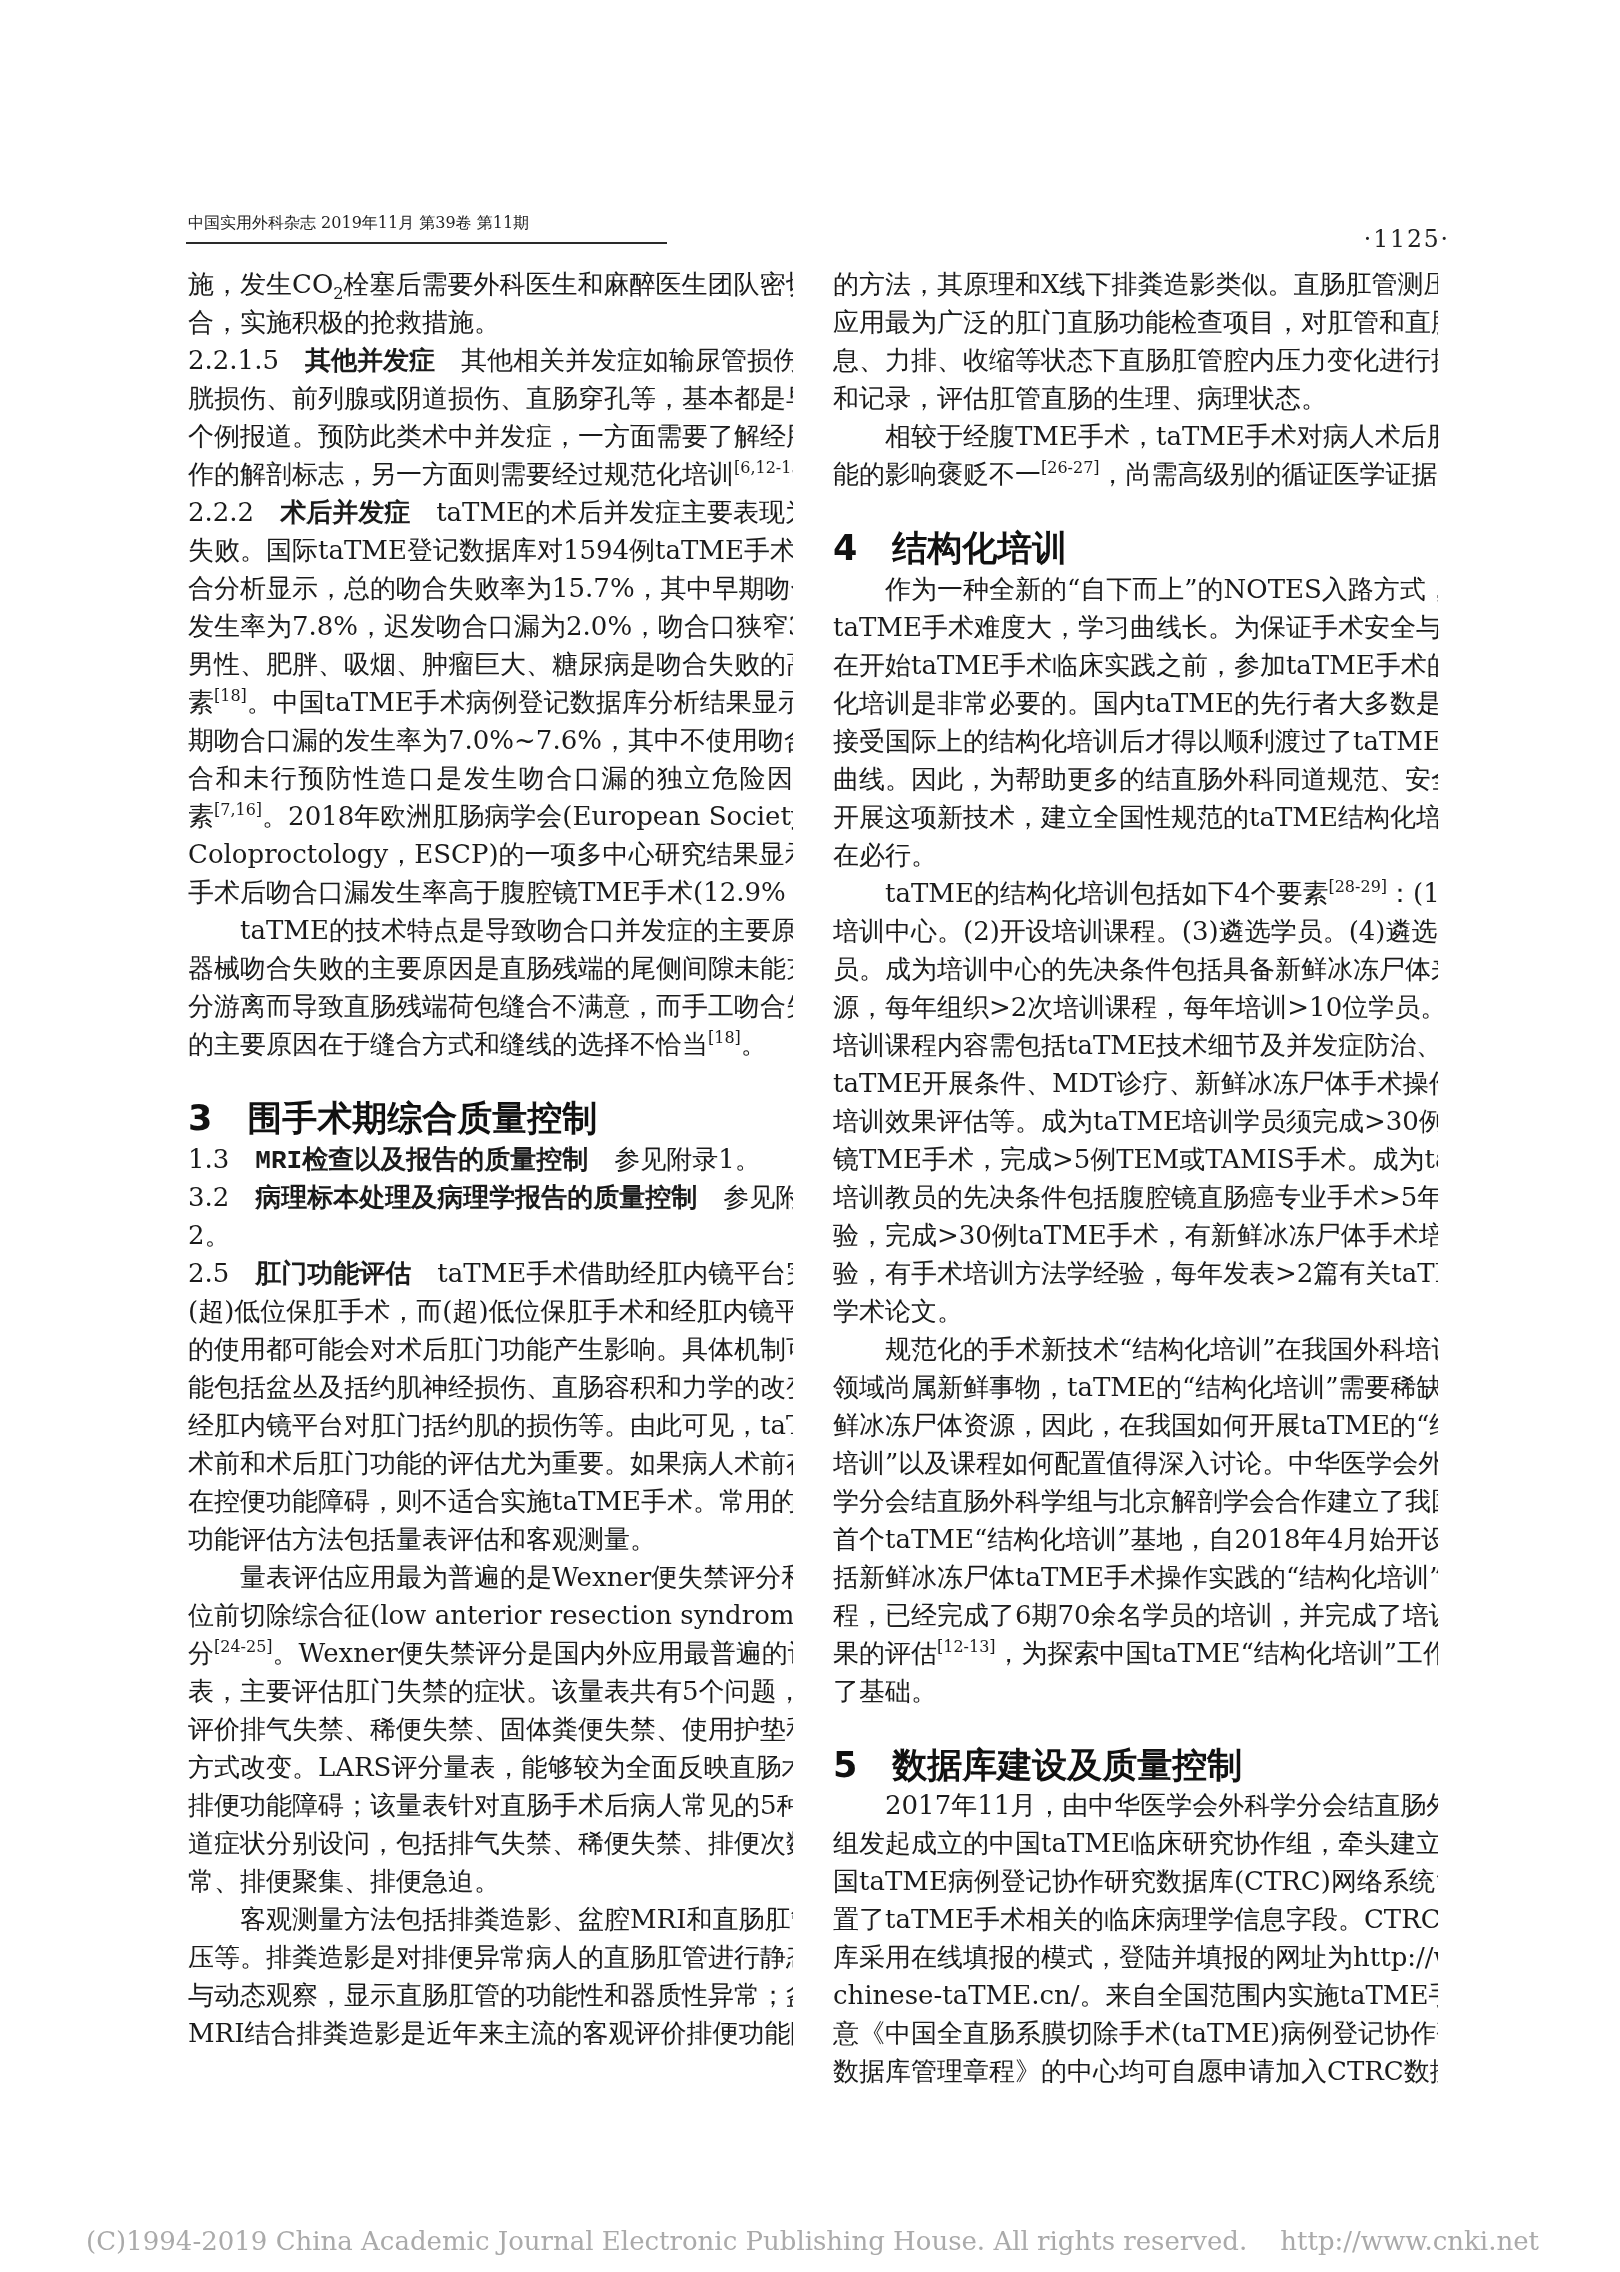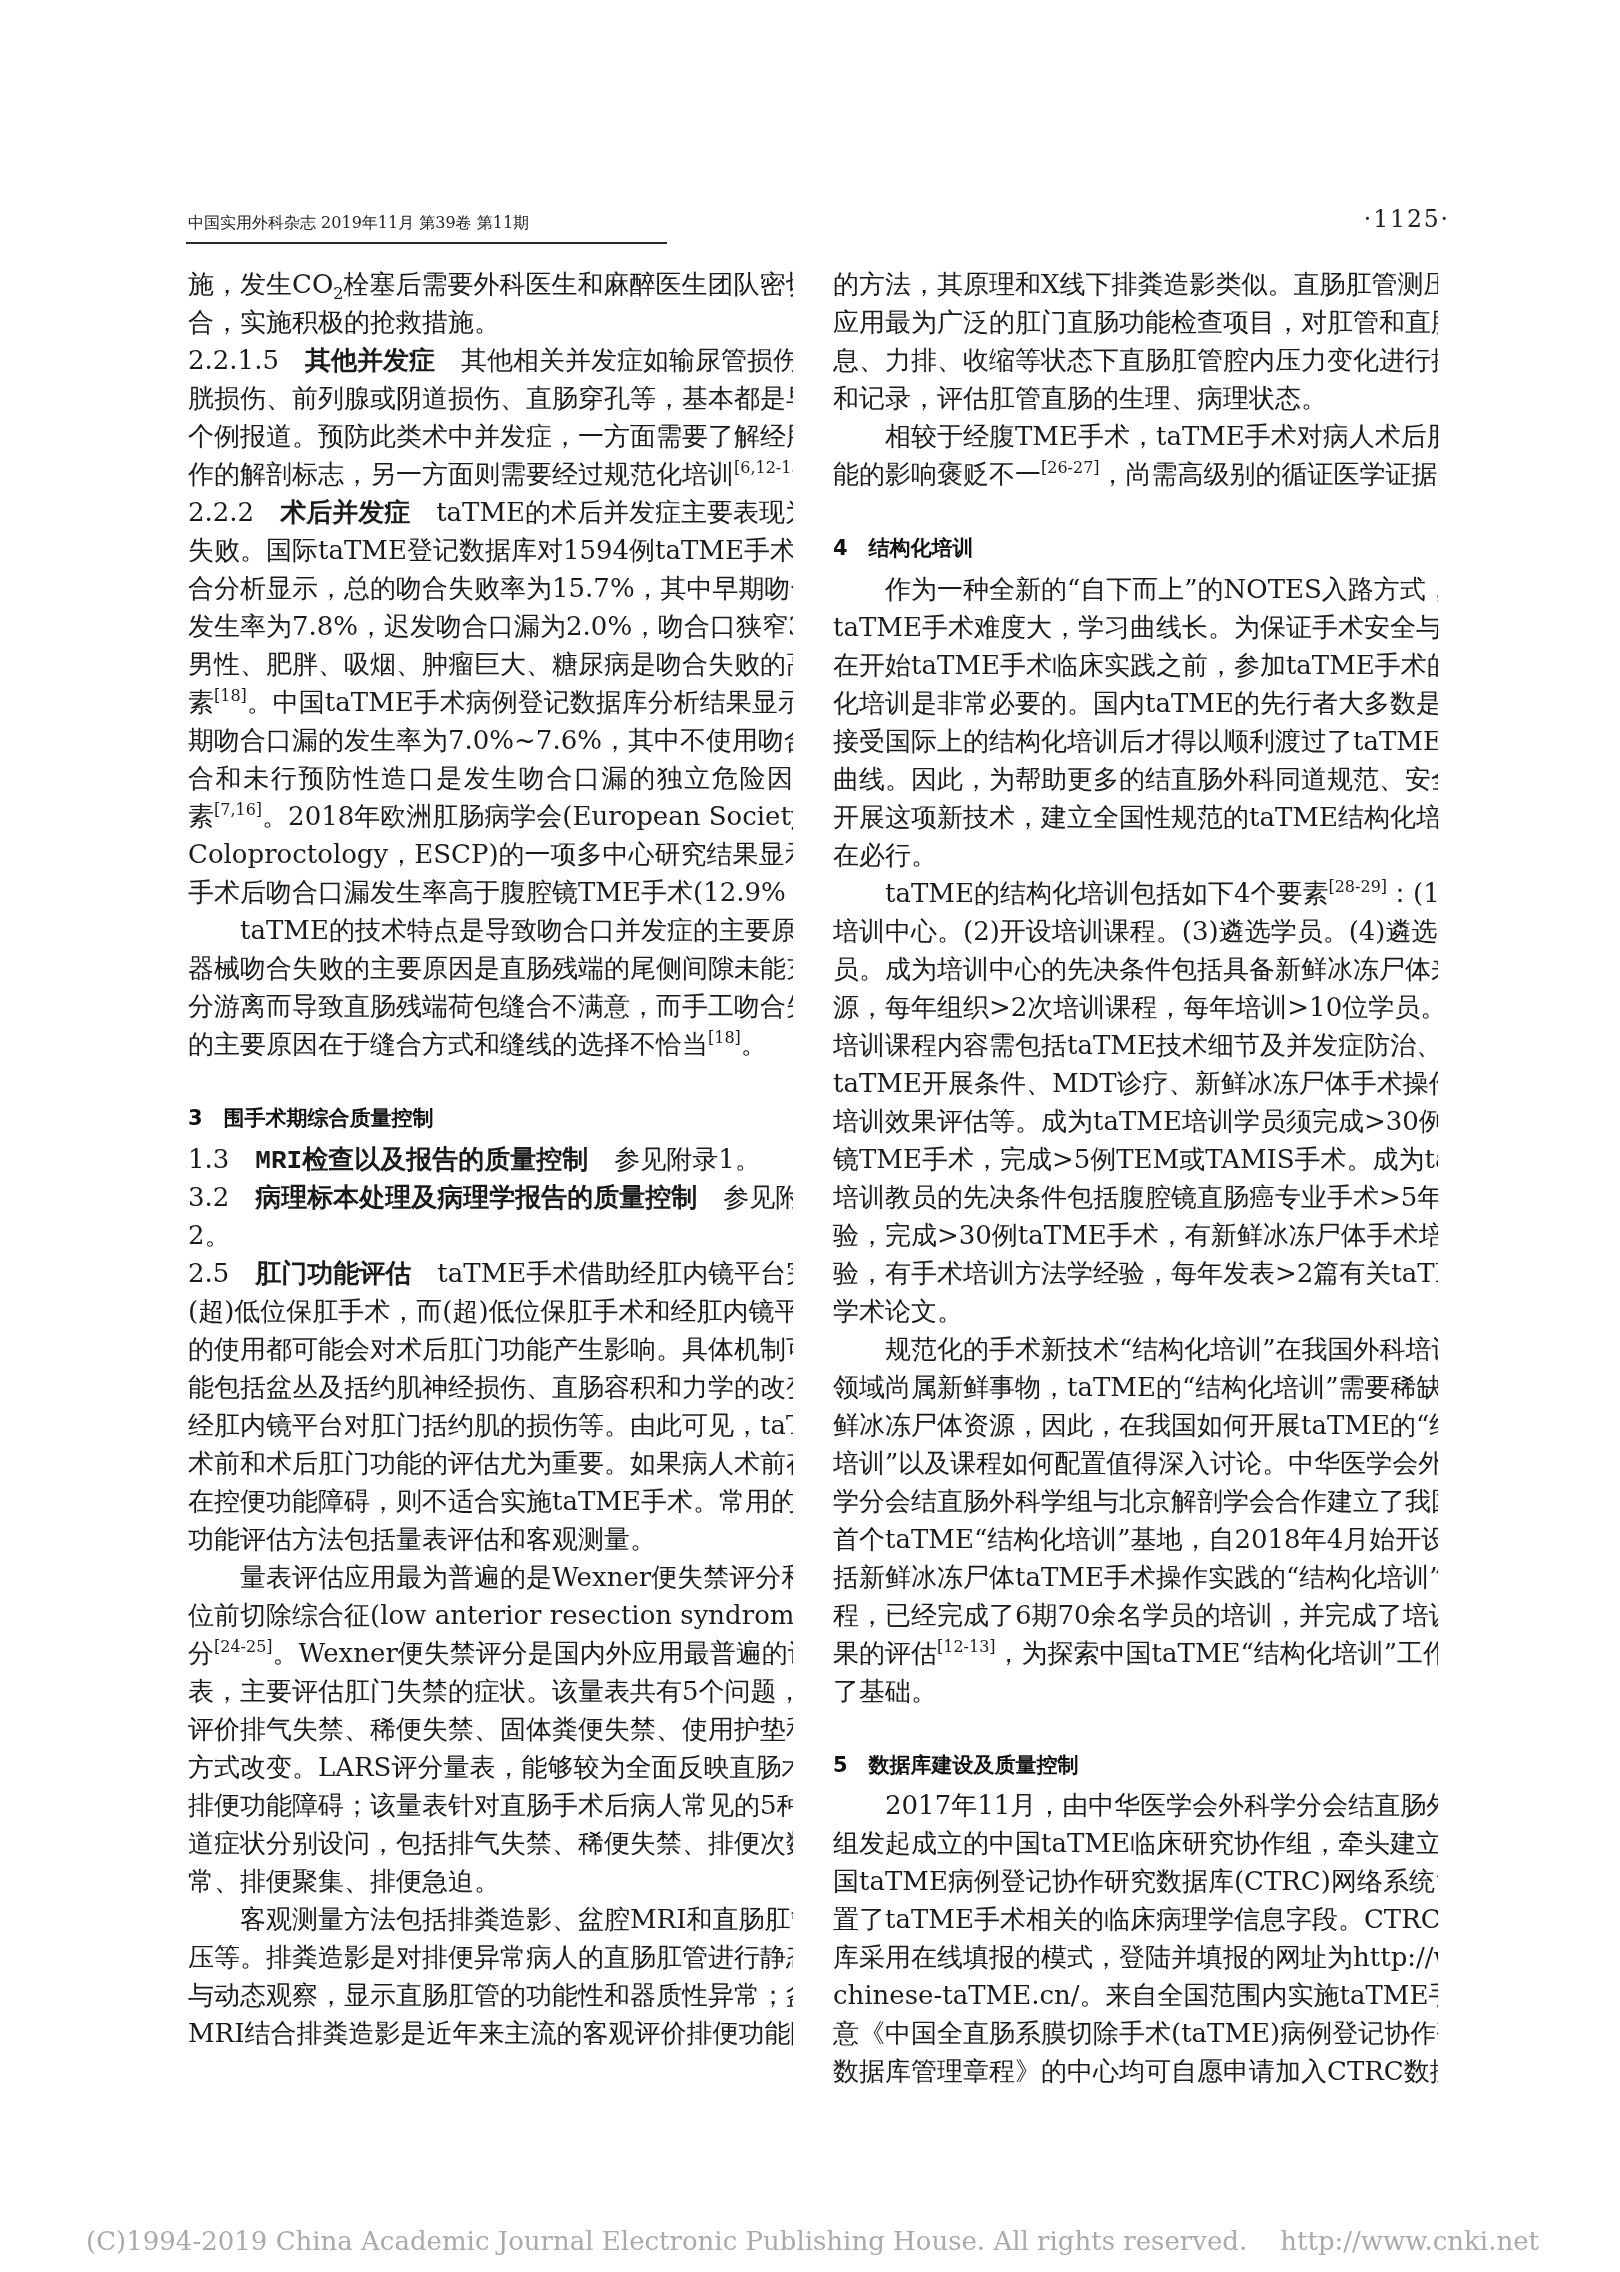--- a/index.html
+++ b/index.html
@@ -21,21 +21,21 @@
     left: 188px;
     top: 208px;
     font-size: 16px;
     line-height: 30.5px;
     color: #222222;
     white-space: pre;
   }
   .header-right {
     position: absolute;
     right: 170px;
-    top: 204px;
+    top: 224px;
     font-size: 23.5px;
     line-height: 30.5px;
     letter-spacing: 1.9px;
     color: #222222;
     white-space: pre;
   }
   .header-rule {
     position: absolute;
     left: 186px;
     top: 242px;
@@ -61,21 +61,21 @@
   }
   .para .line:last-child { text-align-last: left; }
   .para.cont .line:last-child { text-align-last: justify; }
   .heading {
     margin-top: 36px;
     margin-bottom: 2.5px;
   }
   .heading .line {
     font-family: "DejaVu Sans", "Liberation Sans", sans-serif;
     font-weight: bold;
-    font-size: 21px;
+    font-size: 35px;
     text-align-last: left;
     color: #111111;
   }
   .bt {
     font-family: Liberation Mono, monospace;
     font-weight: 600;
   }
   .sup {
     font-size: 16px;
     vertical-align: super;

